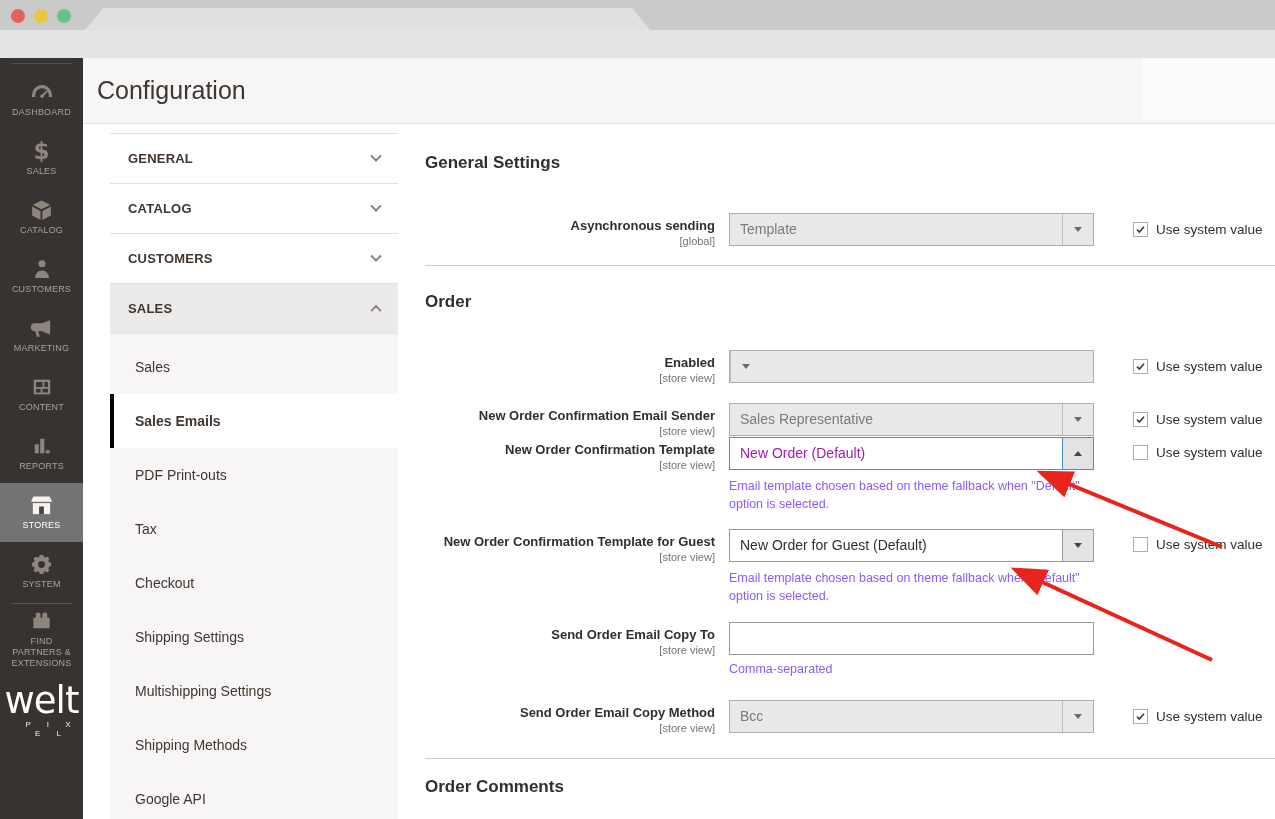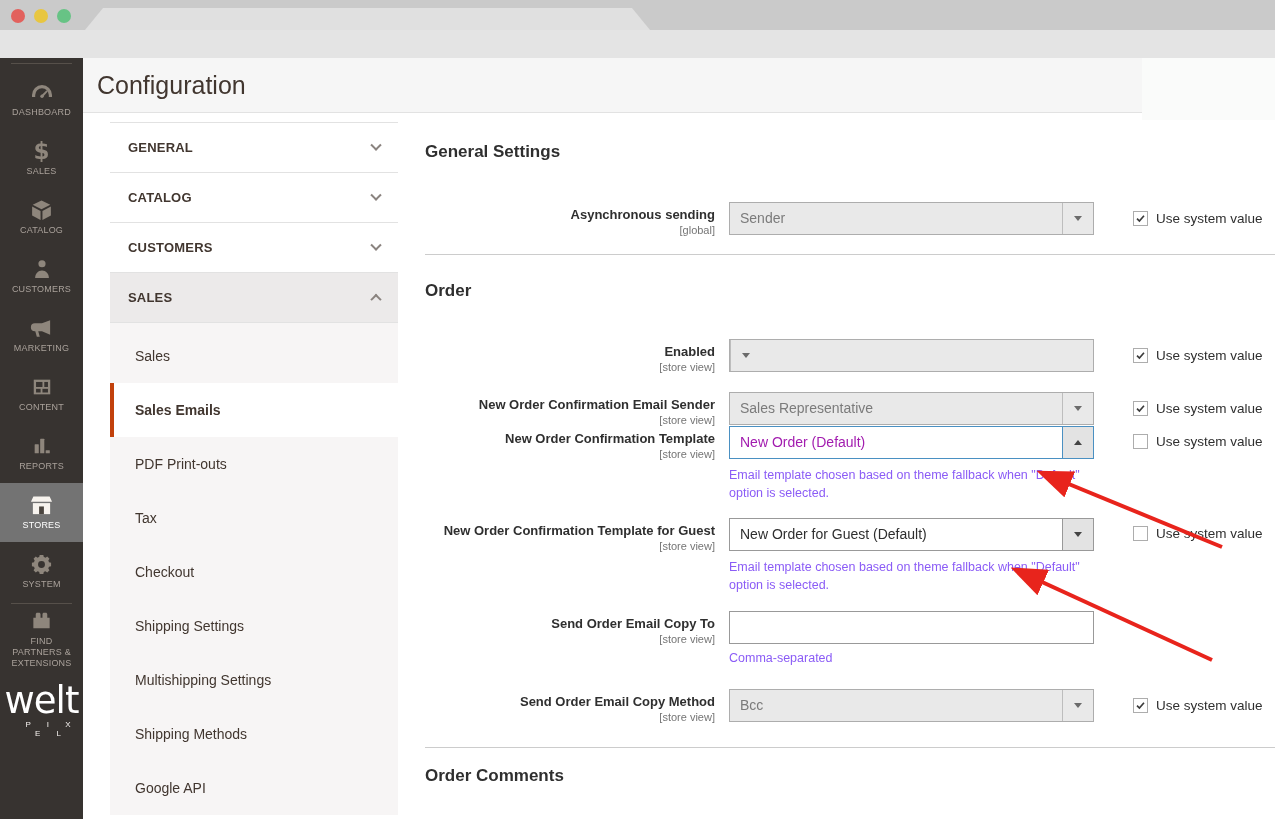--- a/index.html
+++ b/index.html
@@ -32,40 +32,40 @@
   .sb-item.active .sb-icon { color:#f7f3ee; }
   .dollar { font-size:23px; font-weight:bold; line-height:24px; color:currentColor; font-family:"DejaVu Sans",sans-serif; }
   .sb-divider { height:1px; background:#56504a; margin:2px 11px; }
   .sb-item.two-line { height:66px; }
   .brand { margin-top:12px; text-align:center; color:#fff; }
   .brand-word { font-size:37px; line-height:34px; letter-spacing:-1px; font-weight:400; font-family:"DejaVu Sans",sans-serif; }
   .brand-sub { font-size:8px; letter-spacing:7px; margin-top:2px; padding-left:20px; color:#f4f1ee; }
 
   
   .main { flex:1; display:flex; flex-direction:column; background:#fff; min-width:0; }
-  .page-header { position:relative; height:55px; background:#f6f6f6; border-bottom:1px solid #e2e2e2; flex:none;
+  .page-header { position:relative; height:66px; background:#f6f6f6; border-bottom:1px solid #e2e2e2; flex:none;
                  display:flex; align-items:center; }
   .page-header h1 { font-size:25px; font-weight:400; color:#41362f; margin-left:14px; }
   .header-corner { position:absolute; right:0; top:0; width:133px; height:62px; background:#fafbfa; }
 
   .content { flex:1; display:flex; min-height:0; }
 
   
   .config-nav { width:288px; flex:none; margin-left:27px; padding-top:9px; }
   .nav-box { border-top:1px solid #e2e2e2; }
   .nav-sec { height:50px; background:#fff; border-bottom:1px solid #e2e2e2; display:flex; align-items:center;
              justify-content:space-between; padding:0 18px; cursor:pointer; }
   .nav-sec-label { font-size:13px; font-weight:bold; color:#41362f; letter-spacing:.2px; }
   .nav-sec.expanded { background:#eceaea; }
   .chev { width:8px; height:8px; border-right:2px solid #8a837f; border-bottom:2px solid #8a837f; display:inline-block; }
   .chev.down { transform:rotate(45deg) translate(-2px,-2px); }
   .chev.up { transform:rotate(-135deg) translate(-1px,-1px); }
   .sub-list { background:#f7f5f5; padding-top:6px; min-height:490px; }
   .sub-item { height:54px; display:flex; align-items:center; padding-left:25px; font-size:14px; color:#41362f; cursor:pointer; }
-  .sub-item.active { background:#fff; border-left:4px solid #c2410c; padding-left:21px; font-weight:bold; }
+  .sub-item.active { background:#fff; border-left:4px solid #000000; padding-left:21px; font-weight:bold; }
 
   
   .form-area { flex:1; margin-left:27px; min-width:0; padding-right:0; }
   .sec-title { font-size:17px; font-weight:bold; color:#2f2f2f; line-height:20px; }
   .t-general { margin-top:29px; } .t-order { margin-top:26px; } .t-comments { margin-top:18px; }
   .hdivider { border:none; border-top:1px solid #ccc; height:0; }
   .d1 { margin-top:18px; } .d2 { margin-top:24px; }
 
   .frow { display:grid; grid-template-columns:290px 365px auto; column-gap:14px; align-items:start; }
   .m-async { margin-top:40px; } .m-enabled { margin-top:38px; } .m-sender { margin-top:19px; }
@@ -277,21 +277,21 @@
         <section class="form-area">
           <h2 class="sec-title t-general">General Settings</h2>
 
           <div class="frow m-async">
             <div class="flabel">
               <div class="lbl">Asynchronous sending</div>
               <div class="scope">[global]</div>
             </div>
             <div class="fctrl">
               <div class="select">
-                <span class="sval">Sender</span>
+                <span class="sval">Template</span>
                 <span class="sarrow">
                     <i class="tri down"></i>
                   </span>
               </div>
             </div>
             <div class="fsys">
               <label class="syslabel">
                 <span class="cb checked">
                     <svg viewBox="0 0 12 12" width="11" height="11">
                       <path d="M2.2 6.2 4.8 8.8 9.8 3" fill="none" stroke="#3b3b3b" stroke-width="1.8"></path>

